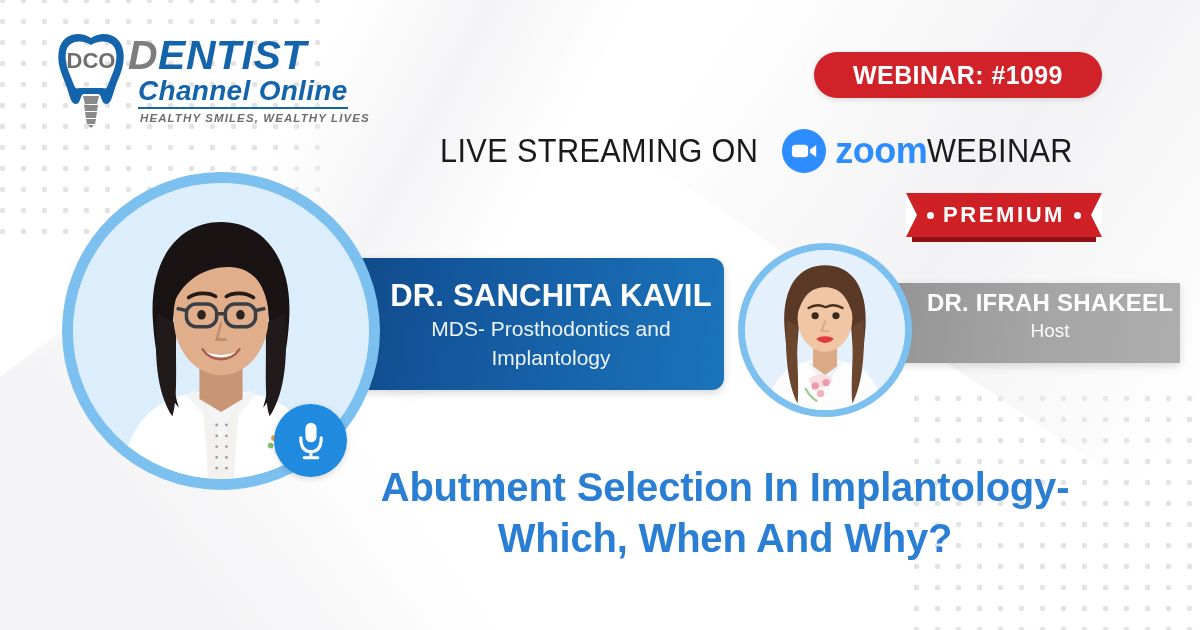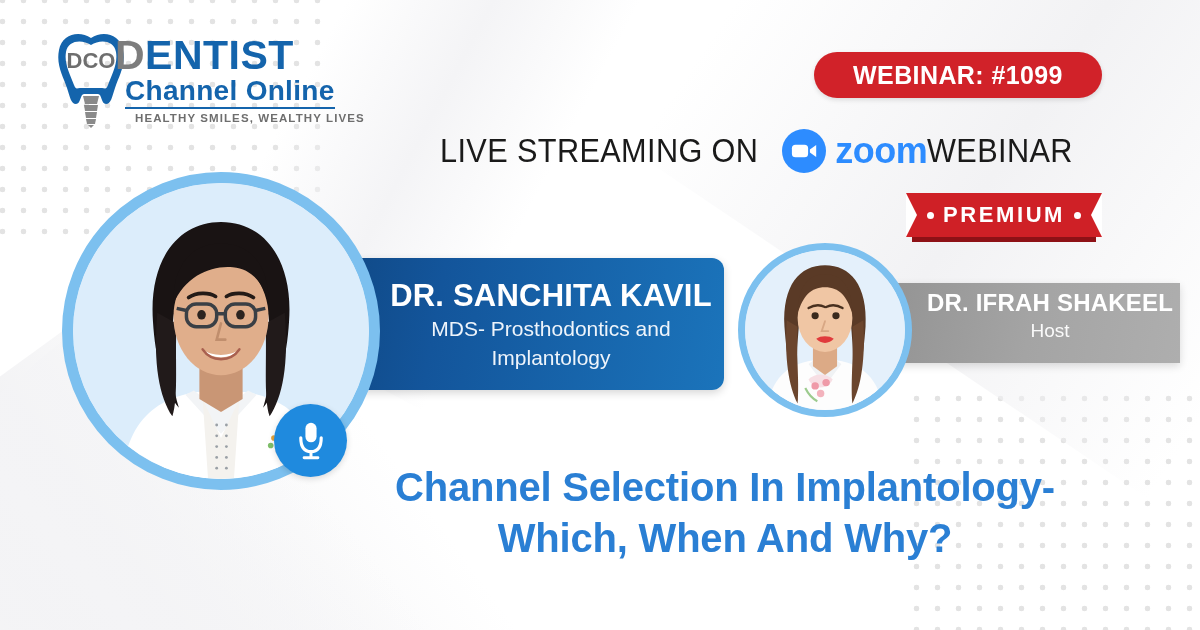--- a/index.html
+++ b/index.html
@@ -60,21 +60,21 @@
   .logo {
     position: absolute;
     left: 52px; top: 32px;
     width: 290px; height: 100px;
   }
   .logo-mark {
     position: absolute;
     left: 0; top: 0;
     width: 78px; height: 96px;
   }
-  .logo-text { position: absolute; left: 63px; top: 4px; width: 260px; }
+  .logo-text { position: absolute; left: 76px; top: 4px; width: 260px; font-style: italic; }
   .logo-line1 {
     font-size: 41px;
     font-weight: 700;
     line-height: 0.95;
     letter-spacing: 0.5px;
     white-space: nowrap;
   }
   .logo-line1 .grey { color: #7d7d7d; }
   .logo-line1 .blue { color: #1464ac; }
   .logo-line2 {
@@ -93,21 +93,21 @@
     width: 210px;
     height: 2px;
     background: #1464ac;
   }
   .logo-tag {
     font-size: 11.5px;
     font-weight: 700;
     color: #6e6e6e;
     letter-spacing: 1.1px;
     margin-top: 3px;
-    margin-left: 20px;
+    margin-left: 12px;
     white-space: nowrap;
   }
 
   
   .webinar-pill {
     position: absolute;
     left: 814px; top: 52px;
     width: 288px; height: 46px;
     background: #d12229;
     border-radius: 23px;
@@ -506,17 +506,17 @@
   <div class="mic-badge">
     <svg viewBox="0 0 34 42" width="32" height="39" xmlns="http://www.w3.org/2000/svg">
       <rect x="11" y="2" width="12" height="21" rx="6" fill="#ffffff"></rect>
       <path d="M6 18 C6 29 11 33 17 33 C23 33 28 29 28 18" stroke="#ffffff" stroke-width="3.4" fill="none" stroke-linecap="round"></path>
       <rect x="15.4" y="32" width="3.2" height="7" fill="#ffffff"></rect>
       <rect x="8" y="38" width="18" height="3.2" rx="1.6" fill="#ffffff"></rect>
     </svg>
   </div>
 
   <div class="headline">
-    <span class="l1">Channel Selection In Implantology-</span>
+    <span class="l1">Abutment Selection In Implantology-</span>
     <span class="l2">Which, When And Why?</span>
   </div>
 
 </div>
 
 </body></html>

